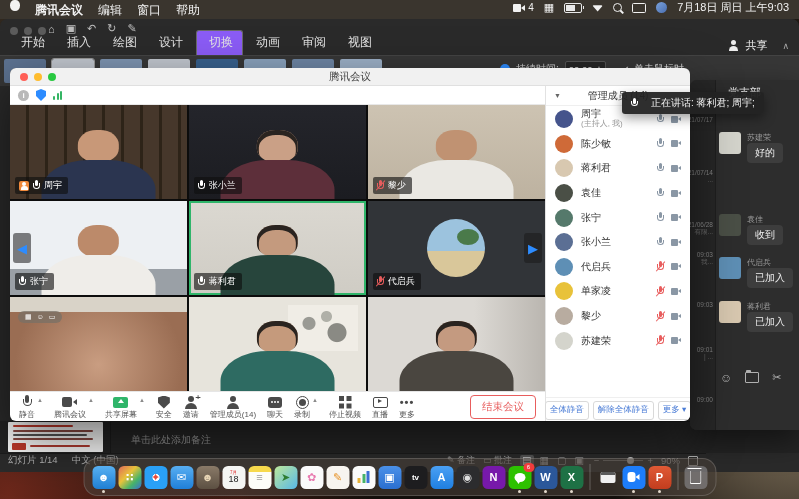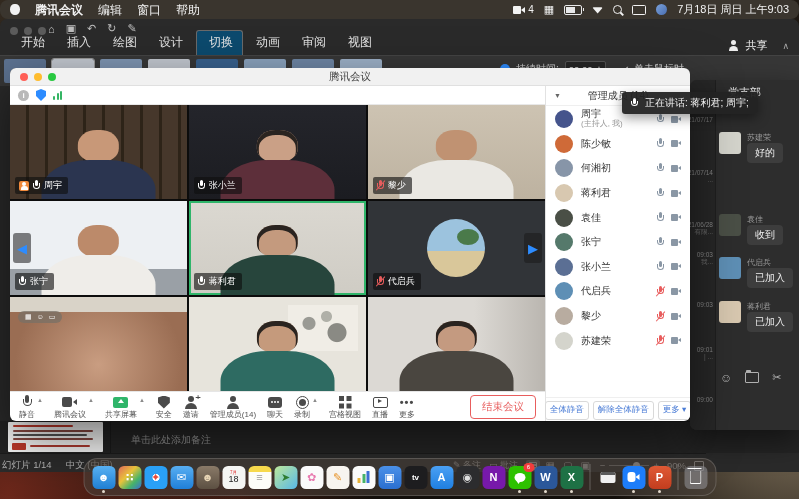--- a/index.html
+++ b/index.html
@@ -4,21 +4,21 @@
 <style>
   html,body{margin:0;padding:0;background:#000;}
   .screen{position:relative;width:799px;height:499px;overflow:hidden;
     font-family:"Liberation Sans","DejaVu Sans",sans-serif;
     background:
       radial-gradient(circle at 100% 78%, rgba(255,228,185,.55), rgba(255,228,185,0) 24%),
       radial-gradient(circle at 1% 99%, rgba(155,52,35,.65), rgba(155,52,35,0) 26%),
       radial-gradient(circle at 30% 99%, rgba(120,45,30,.4), rgba(120,45,30,0) 18%),
       linear-gradient(160deg,#32291f,#14100c 60%);}
   
-  .menubar{position:absolute;top:0;left:0;right:0;height:19px;background:#3a352e;display:flex;align-items:center;padding:0 10px;color:#f2f2f2;z-index:50;box-sizing:border-box;border-radius:8px;}
+  .menubar{position:absolute;top:0;left:0;right:0;height:19px;background:#3a352e;display:flex;align-items:flex-start;padding:0 10px;color:#f2f2f2;z-index:50;box-sizing:border-box;}
   .apple{width:10px;height:11px;background:#f2f2f2;border-radius:45% 45% 48% 48%;}
   .mb-item{font-size:12px;margin-left:15px;white-space:nowrap;}
   .mb-item.bold{font-weight:bold;}
   .mb-right{margin-left:auto;display:flex;align-items:center;gap:10px;}
   .mb-date{font-size:11px;white-space:nowrap;}
   .mb-cam{display:flex;align-items:center;gap:3px;font-size:10px;}
   .micon-cam{position:relative;width:12px;height:8px;}
   .micon-cam::before{content:"";position:absolute;left:0;top:0;width:8px;height:8px;background:#f2f2f2;border-radius:1px;}
   .micon-cam::after{content:"";position:absolute;right:0;top:1px;border-top:3px solid transparent;border-bottom:3px solid transparent;border-right:4px solid #f2f2f2;}
   .micon-grid{font-size:11px;line-height:11px;color:#f2f2f2;}
@@ -38,21 +38,21 @@
   .qat{position:absolute;left:48px;top:3px;display:flex;gap:11px;color:#bdbdbd;font-size:11px;align-items:center;}
   .ppt-title{position:absolute;left:350px;top:4px;display:flex;gap:5px;align-items:center;color:#cfcfcf;font-size:11px;}
   .doc-ico{width:8px;height:10px;background:#cfcfcf;border-radius:1px;}
   .ppt-search{position:absolute;right:8px;top:2px;width:145px;height:14px;background:#4c4c4c;border-radius:3px;display:flex;align-items:center;gap:4px;padding:0 6px;}
   .ppt-search .mag{border-color:#a5a5a5;transform:scale(.8);}
   .ppt-search .mag::after{background:#a5a5a5;}
   .ppt-search input{background:transparent;border:0;outline:0;color:#b5b5b5;font-size:9px;width:110px;font-family:inherit;}
   .ppt-search input::placeholder{color:#9a9a9a;}
   .ppt-tabs{position:absolute;left:12px;top:15px;height:21px;display:flex;align-items:flex-end;gap:4px;}
   .ptab{font-size:12px;color:#e4e4e4;padding:3px 9px 4px;white-space:nowrap;}
-  .ptab.sel{background:#0c4a6e;border:1px solid #6a6a6a;border-bottom:none;border-radius:3px 3px 0 0;padding-left:12px;}
+  .ptab.sel{background:#8b5cf6;border:1px solid #6a6a6a;border-bottom:none;border-radius:3px 3px 0 0;padding-left:12px;}
   .share-cluster{position:absolute;right:10px;top:19px;display:flex;align-items:center;gap:6px;color:#ececec;font-size:11px;}
   .share-person{position:relative;width:11px;height:11px;}
   .share-person::before{content:"";position:absolute;top:0;left:3px;width:5px;height:5px;background:#ececec;border-radius:50%;}
   .share-person::after{content:"";position:absolute;bottom:0;left:1px;width:9px;height:5px;background:#ececec;border-radius:5px 5px 0 0;}
   .collapse-chev{color:#a8a8a8;font-size:9px;margin-left:9px;}
   .ribbon{position:absolute;left:0;top:36px;width:799px;height:30px;background:#373737;border-top:1px solid #444;}
   .thumbs{position:absolute;left:4px;top:3px;display:flex;gap:6px;}
   .thumb{width:42px;height:24px;border-radius:2px;}
   .thumb.sel{outline:1.5px solid #9a9a9a;}
   .rb-right{position:absolute;left:500px;top:5px;display:flex;align-items:center;gap:6px;color:#d0d0d0;font-size:10px;}
@@ -69,21 +69,21 @@
   .slide-thumb{position:absolute;left:8px;top:1px;width:95px;height:30px;background:#fbfbfa;border-radius:1px;overflow:hidden;}
   .slide-thumb i{position:absolute;background:#c0392b;height:2px;border-radius:1px;}
   .slide-thumb .l1{left:5px;top:3px;width:60px;}
   .slide-thumb .l2{left:5px;top:8px;width:80px;height:1.5px;background:#8a4a42;}
   .slide-thumb .l3{left:5px;top:12px;width:74px;height:1.5px;background:#555;}
   .slide-thumb .l4{left:5px;top:16px;width:80px;height:1.5px;background:#8a4a42;}
   .slide-thumb .seal{left:4px;top:21px;width:14px;height:7px;background:#c0392b;}
   .slide-thumb .l5{left:22px;top:23px;width:60px;height:1.5px;background:#b03a30;}
   .notes-pane{position:absolute;left:110px;top:402px;width:689px;height:32px;background:#242424;border-left:1px solid #1a1a1a;border-top:1px solid #1a1a1a;box-sizing:border-box;}
   .notes-pane span{position:absolute;left:20px;top:11px;color:#8f8f8f;font-size:10px;}
-  .statusbar{position:absolute;left:0;top:434px;width:706px;height:19px;background:#2b2b2b;border-top:1px solid #1c1c1c;display:flex;align-items:flex-end;padding:0 2px;box-sizing:border-box;color:#b2b2b2;font-size:9.5px;}
+  .statusbar{position:absolute;left:0;top:434px;width:706px;height:19px;background:#2b2b2b;border-top:1px solid #1c1c1c;display:flex;align-items:flex-start;padding:0 8px;box-sizing:border-box;color:#b2b2b2;font-size:9.5px;}
   .statusbar .lang{margin-left:14px;}
   .sb-right{margin-left:auto;display:flex;align-items:center;gap:8px;}
   .sb-ico{font-size:9px;color:#b2b2b2;}
   .sb-view{display:flex;gap:4px;font-size:10px;}
   .sb-view i{font-style:normal;padding:0 2px;border-radius:2px;}
   .sb-view i.on{background:#555;color:#fff;}
   .zoomslider{display:flex;align-items:center;gap:4px;}
   .track{position:relative;width:40px;height:1.5px;background:#777;}
   .knob{position:absolute;left:24px;top:-3px;width:7px;height:7px;border-radius:50%;background:#c4c4c4;}
   .fs-box{width:8px;height:8px;border:1.2px solid #b2b2b2;border-radius:1px;}
@@ -203,21 +203,21 @@
   .mname{font-size:10px;color:#333;white-space:nowrap;}
   .msub{font-size:8px;color:#9a9a9a;white-space:nowrap;}
   .mics{margin-left:auto;display:flex;align-items:center;gap:7px;}
   .m-mic{color:#8a97a5;}
   .cam{position:relative;display:inline-block;width:10px;height:7px;color:#8a97a5;}
   .cam::before{content:"";position:absolute;left:0;top:0;width:7px;height:7px;background:currentColor;border-radius:1px;}
   .cam::after{content:"";position:absolute;right:0;top:1px;border-top:2.5px solid transparent;border-bottom:2.5px solid transparent;border-right:3px solid currentColor;}
   .pfoot{height:24px;display:flex;align-items:center;justify-content:center;gap:4px;border-top:1px solid #efefef;padding:0 3px;}
   .pbtn{border:1px solid #d9d9d9;background:#fff;border-radius:3px;color:#4a7cd6;font-size:8.5px;padding:2.5px 4px;white-space:nowrap;font-family:inherit;}
   
-  .speak-tip{position:absolute;left:622px;top:92px;z-index:40;background:rgba(35,35,35,.95);border-radius:3px;display:flex;align-items:center;gap:7px;padding:4px 9px;color:#f2f2f2;font-size:10px;white-space:nowrap;box-shadow:0 4px 12px rgba(0,0,0,.4);}
+  .speak-tip{position:absolute;left:622px;top:92px;z-index:40;background:rgba(35,35,35,.95);border-radius:3px;display:flex;align-items:center;gap:13px;padding:4px 9px;color:#f2f2f2;font-size:10px;white-space:nowrap;box-shadow:0 4px 12px rgba(0,0,0,.4);}
   
   .dock{position:absolute;left:50%;transform:translateX(-50%);bottom:3px;height:36px;background:rgba(72,64,56,.58);border:1px solid rgba(255,255,255,.17);border-radius:14px;display:flex;align-items:center;gap:3px;padding:0 8px;z-index:60;}
   .dock-item{position:relative;width:23px;height:23px;border-radius:5.5px;display:flex;align-items:center;justify-content:center;flex:none;}
   .dock-item .glyph{color:#fff;font-size:11px;font-weight:bold;line-height:11px;}
   .runDot{position:absolute;left:50%;transform:translateX(-50%);bottom:-4.5px;width:3px;height:3px;border-radius:50%;background:#e3d9cc;}
   .badge{position:absolute;right:-3px;top:-3px;min-width:9px;height:9px;border-radius:5px;background:#f23c3c;color:#fff;font-size:6px;display:flex;align-items:center;justify-content:center;padding:0 1px;}
   .cal-m{display:block;font-size:4.5px;color:#e23c3c;line-height:5px;text-align:center;}
   .cal-d{display:block;font-size:9px;color:#222;line-height:9px;text-align:center;}
   .bars{display:flex;align-items:flex-end;gap:1.5px;height:12px;}
   .bars i{width:3px;border-radius:.5px;}
@@ -545,21 +545,21 @@
                 </div>
                 <span class="tb-label">录制</span>
               </div>
               <span class="menu-arrow">▲</span>
             </div>
             <div class="tb-item">
               <div class="tb-col">
                 <div class="tbi">
                   <span class="bbreak"></span>
                 </div>
-                <span class="tb-label">宫格视图</span>
+                <span class="tb-label">停止视频</span>
               </div>
             </div>
             <div class="tb-item">
               <div class="tb-col">
                 <div class="tbi">
                   <span class="blive"></span>
                 </div>
                 <span class="tb-label">直播</span>
               </div>
             </div>
@@ -595,73 +595,75 @@
               <span class="mav" style="background:#cf6a38"></span>
               <div class="mtxt">
                 <span class="mname">陈少敏</span>
               </div>
               <div class="mics">
                 <span class="mic m-mic"></span>
                 <span class="cam"></span>
               </div>
             </div>
             <div class="mrow">
-              <span class="mav" style="background:#8795a8"></span>
-              <div class="mtxt">
-                <span class="mname">何湘初</span>
+              <span class="mav" style="background:#d8c8b0"></span>
+              <div class="mtxt">
+                <span class="mname">蒋利君</span>
               </div>
               <div class="mics">
                 <span class="mic m-mic"></span>
                 <span class="cam"></span>
               </div>
             </div>
             <div class="mrow">
-              <span class="mav" style="background:#d8c8b0"></span>
-              <div class="mtxt">
-                <span class="mname">蒋利君</span>
+              <span class="mav" style="background:#4a4f46"></span>
+              <div class="mtxt">
+                <span class="mname">袁佳</span>
               </div>
               <div class="mics">
                 <span class="mic m-mic"></span>
                 <span class="cam"></span>
               </div>
             </div>
             <div class="mrow">
-              <span class="mav" style="background:#4a4f46"></span>
-              <div class="mtxt">
-                <span class="mname">袁佳</span>
+              <span class="mav" style="background:#55796b"></span>
+              <div class="mtxt">
+                <span class="mname">张宁</span>
               </div>
               <div class="mics">
                 <span class="mic m-mic"></span>
                 <span class="cam"></span>
               </div>
             </div>
             <div class="mrow">
-              <span class="mav" style="background:#55796b"></span>
-              <div class="mtxt">
-                <span class="mname">张宁</span>
+              <span class="mav" style="background:#5b6f94"></span>
+              <div class="mtxt">
+                <span class="mname">张小兰</span>
               </div>
               <div class="mics">
                 <span class="mic m-mic"></span>
                 <span class="cam"></span>
               </div>
             </div>
             <div class="mrow">
-              <span class="mav" style="background:#5b6f94"></span>
-              <div class="mtxt">
-                <span class="mname">张小兰</span>
-              </div>
-              <div class="mics">
-                <span class="mic m-mic"></span>
-                <span class="cam"></span>
-              </div>
-            </div>
-            <div class="mrow">
               <span class="mav" style="background:#5e8fb5"></span>
               <div class="mtxt">
                 <span class="mname">代启兵</span>
+              </div>
+              <div class="mics">
+                <span class="mic m-mic muted">
+                  <s class="slash"></s>
+                </span>
+                <span class="cam"></span>
+              </div>
+            </div>
+            <div class="mrow">
+              <span class="mav" style="background:#e8c23a"></span>
+              <div class="mtxt">
+                <span class="mname">单家凌</span>
               </div>
               <div class="mics">
                 <span class="mic m-mic muted">
                   <s class="slash"></s>
                 </span>
                 <span class="cam"></span>
               </div>
             </div>
             <div class="mrow">
               <span class="mav" style="background:#b8aca0"></span>

